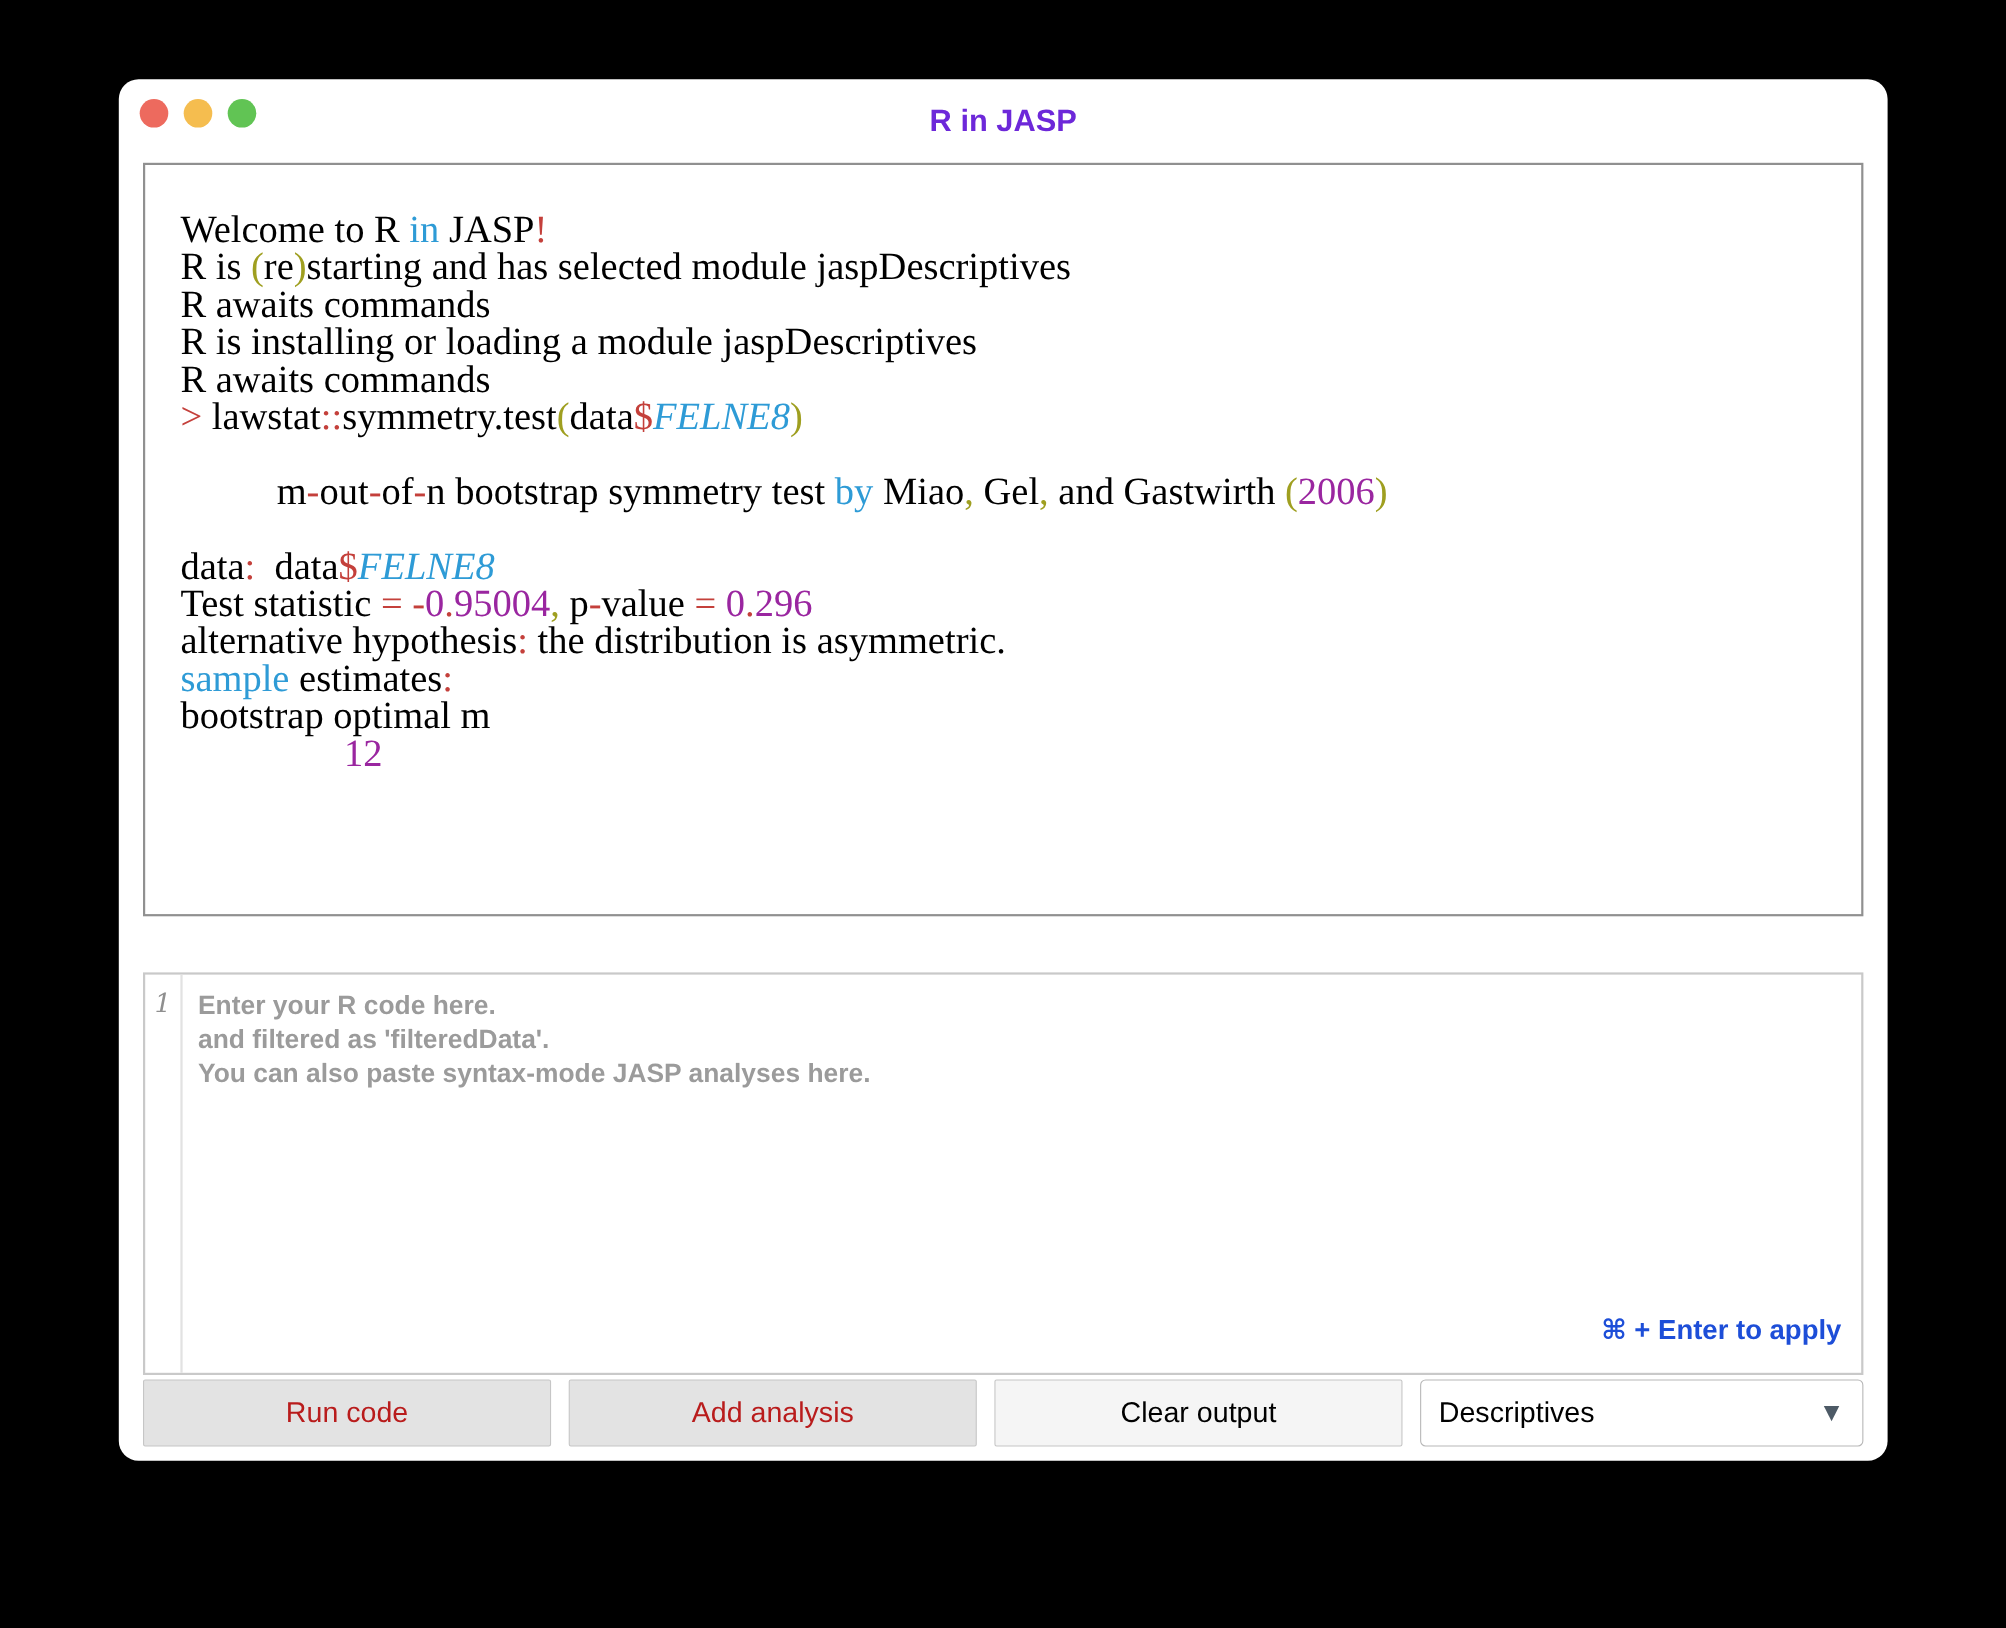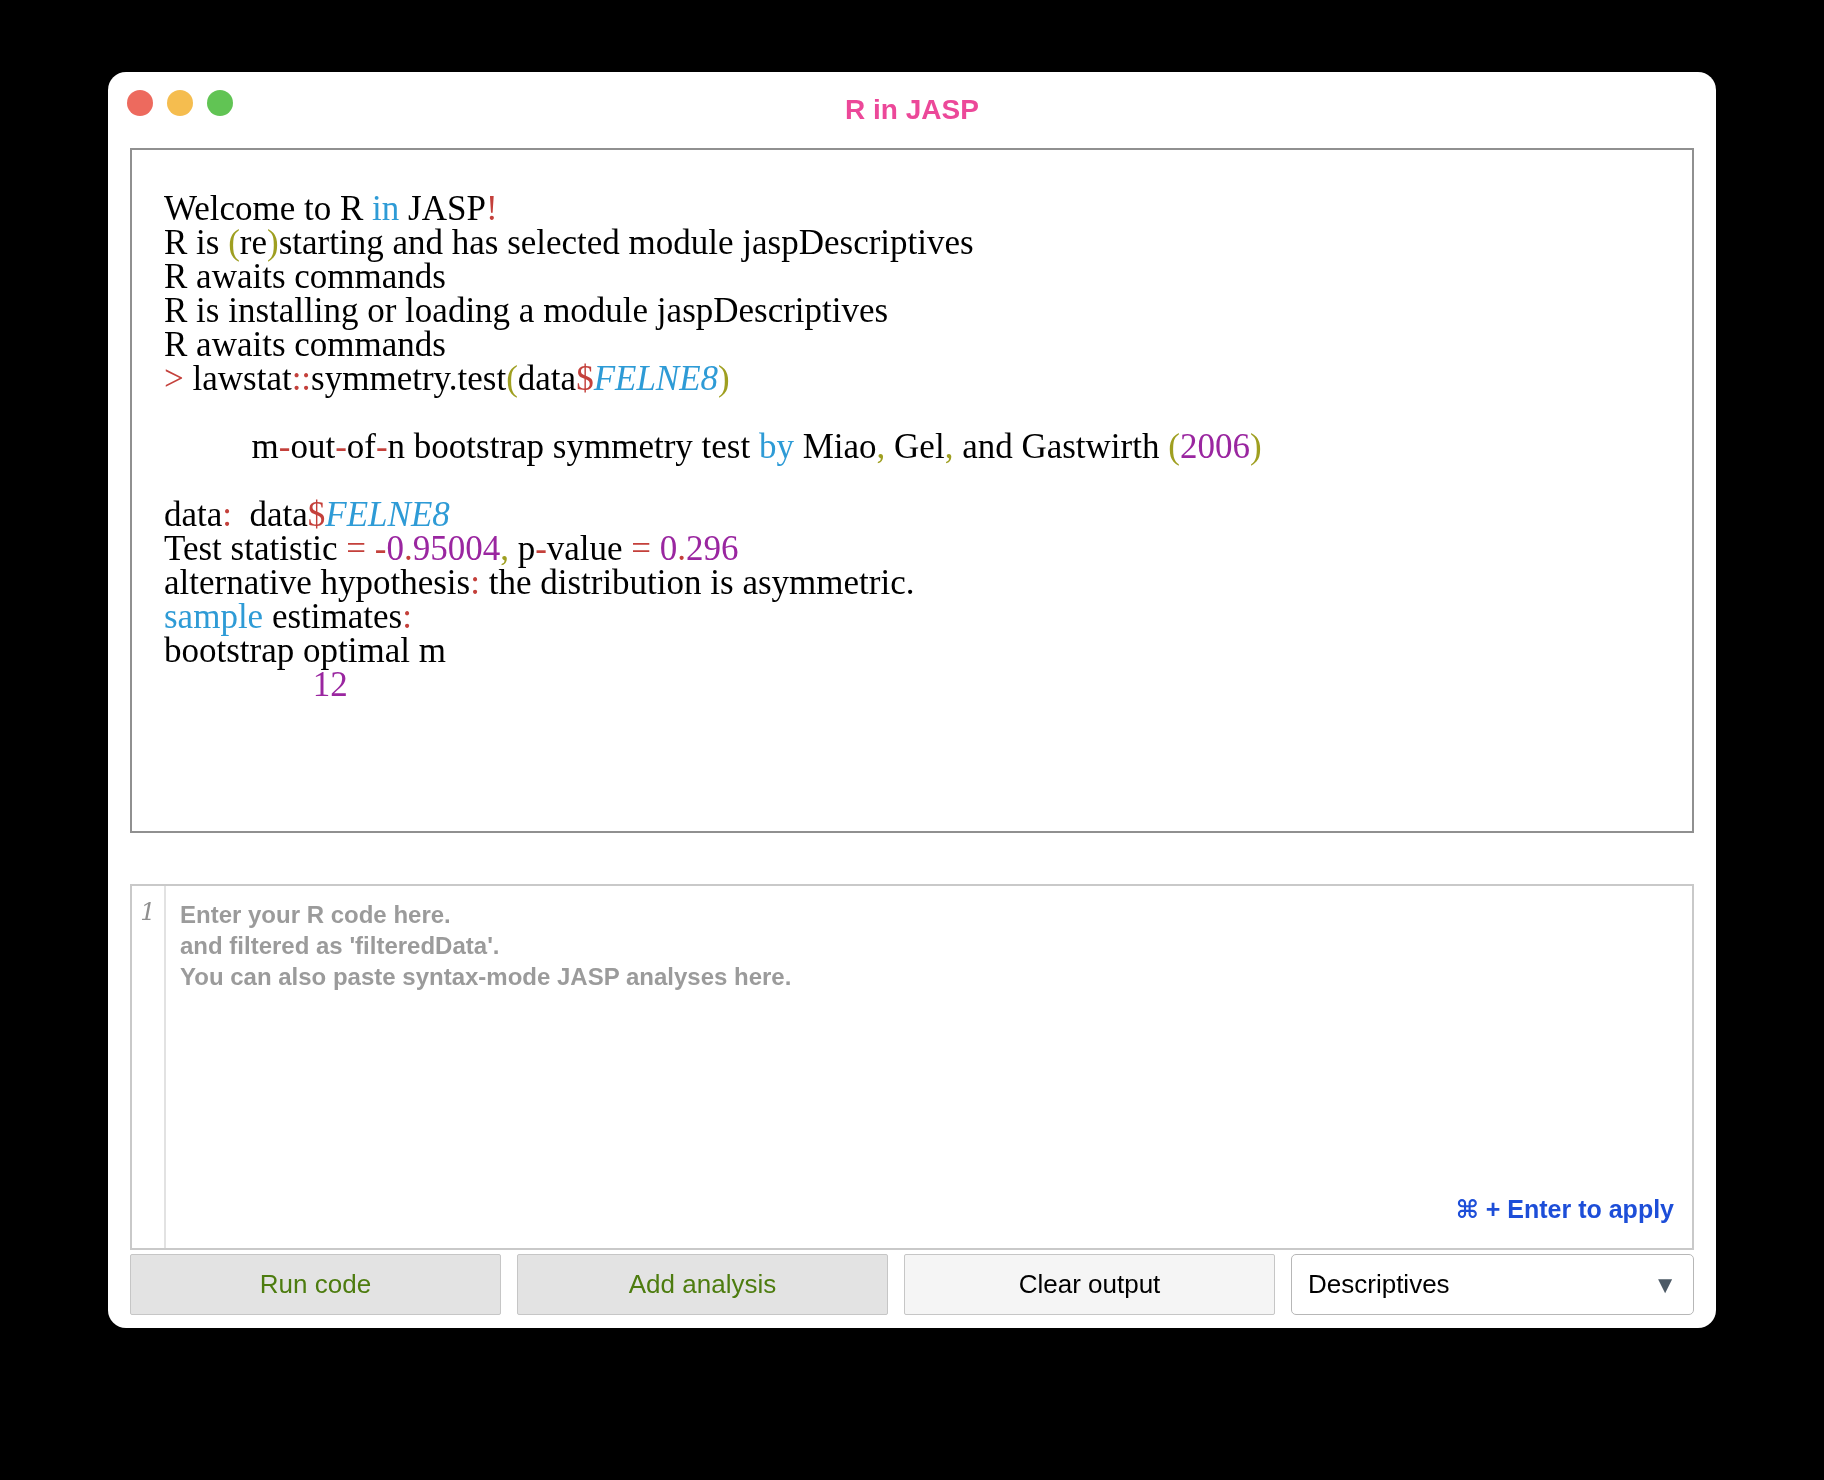--- a/index.html
+++ b/index.html
@@ -8,21 +8,21 @@
     position:absolute; left:108px; top:72px; width:1608px; height:1256px;
     background:#fff; border-radius:18px; overflow:hidden;
   }
   .titlebar {
     position:absolute; left:0; top:0; right:0; height:62px;
     display:flex; align-items:center;
   }
   .traffic-lights { position:absolute; left:19px; top:0; height:62px; display:flex; align-items:center; gap:14px; }
   .light { width:26px; height:26px; border-radius:50%; display:inline-block; cursor:default; }
   .title {
-    width:100%; text-align:center; font-size:28px; font-weight:bold; color:#ec4899;
+    width:100%; text-align:center; font-size:28px; font-weight:bold; color:#6d28d9;
     padding-top:14px;
   }
   .console {
     position:absolute; left:22px; top:76px; width:1564px; height:685px;
     border:2px solid #909090; background:#fff; overflow:hidden;
     padding:42px 32px;
   }
   .console pre {
     font-family:Liberation Serif, serif; font-size:35px; line-height:34px; color:#000;
   }
@@ -46,21 +46,21 @@
     position:absolute; right:18px; bottom:24px; font-size:25px; color:#1d4ed8;
   }
   .toolbar {
     position:absolute; left:22px; top:1182px; width:1564px; height:61px;
     display:flex; gap:16px;
   }
   .btn {
     flex:1 1 0; height:61px; font-size:26px; border-radius:2px;
     font-family:"Liberation Sans","DejaVu Sans",sans-serif; cursor:pointer;
   }
-  .btn.disabled { background:#e3e3e3; border:1px solid #c6c6c6; color:#4d7c0f; }
+  .btn.disabled { background:#e3e3e3; border:1px solid #c6c6c6; color:#b91c1c; }
   .btn.enabled  { background:#f5f5f5; border:1px solid #c6c6c6; color:#000; }
   .dropdown {
     flex:1 1 0; height:61px; background:#fff; border:1px solid #b7b7b7; border-radius:5px;
     display:flex; align-items:center; justify-content:space-between;
     padding:0 16px; font-size:26px; color:#000; cursor:pointer;
   }
   .caret { color:#4d5a66; font-size:24px; line-height:1; }
 </style>
 </head>
 <body>

